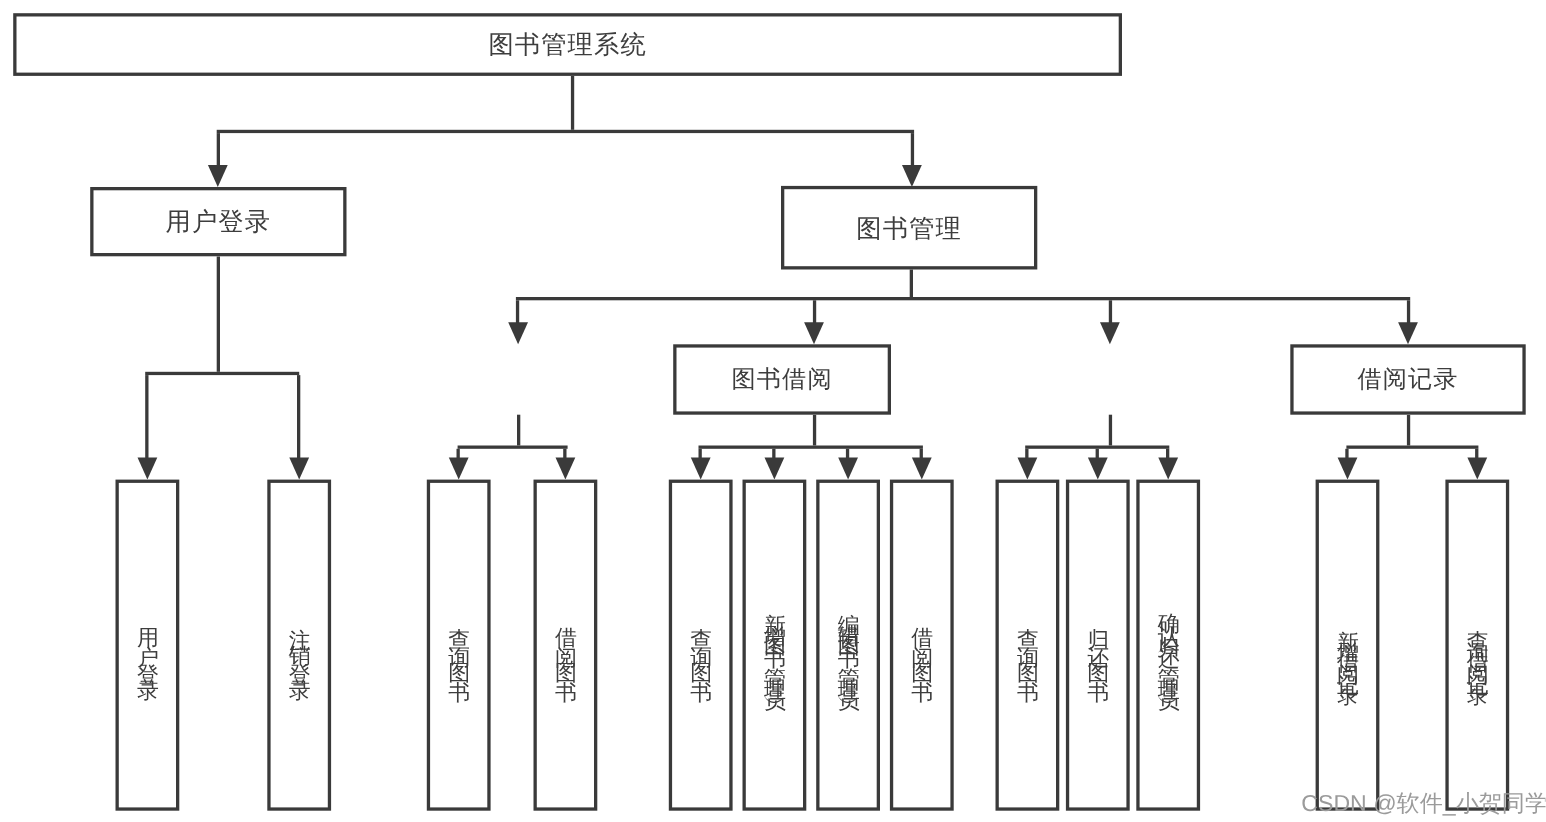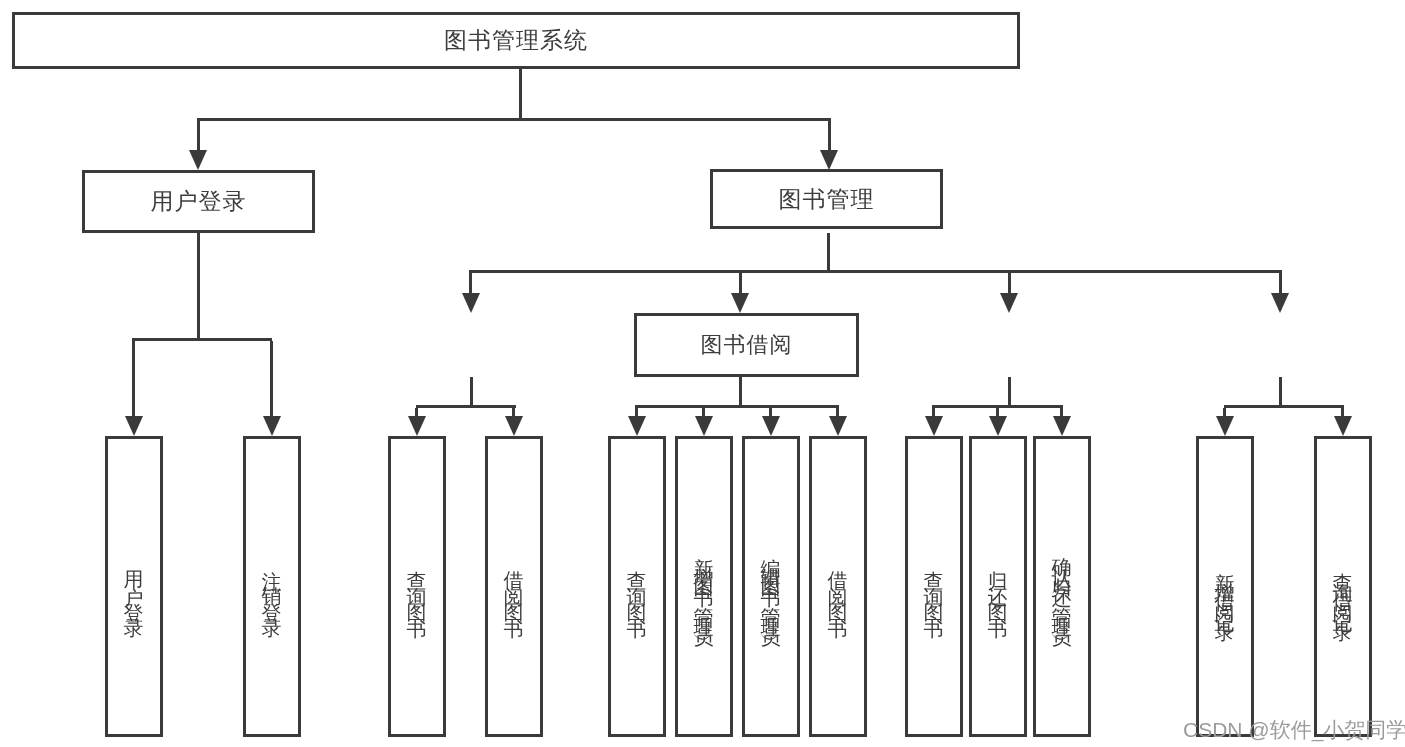--- a/index.html
+++ b/index.html
@@ -66,30 +66,33 @@
 <div id="canvas">
 
   <div class="box hbox" style="left:12px; top:12px; width:1008px; height:57px;">
     <span>图书管理系统</span>
   </div>
 
   <div class="box hbox" style="left:82px; top:170px; width:233px; height:63px;">
     <span>用户登录</span>
   </div>
 
-  <div class="box hbox" style="left:710px; top:169px; width:233px; height:60px;">
+  <div class="box hbox" style="left:710px; top:169px; width:233px; height:76px;">
     <span>图书管理</span>
   </div>
 
 
-  <div class="box hbox l3" style="left:634px; top:313px; width:225px; height:64px;align-items:center;">
+  <div class="box hbox l3" style="left:612px; top:313px; width:198px; height:64px;align-items:center;">
     <span>图书借阅</span>
   </div>
 
 
+  <div class="box hbox l3" style="left:1173px; top:313px; width:214px; height:64px;">
+    <span>借阅记录</span>
+  </div>
 
   <div class="box leaf short" style="left:105px;">
     <span>用户登录</span>
   </div>
   <div class="box leaf short" style="left:243px;">
     <span>注销登录</span>
   </div>
 
   <div class="box leaf short" style="left:388px;">
     <span>查询图书</span>

